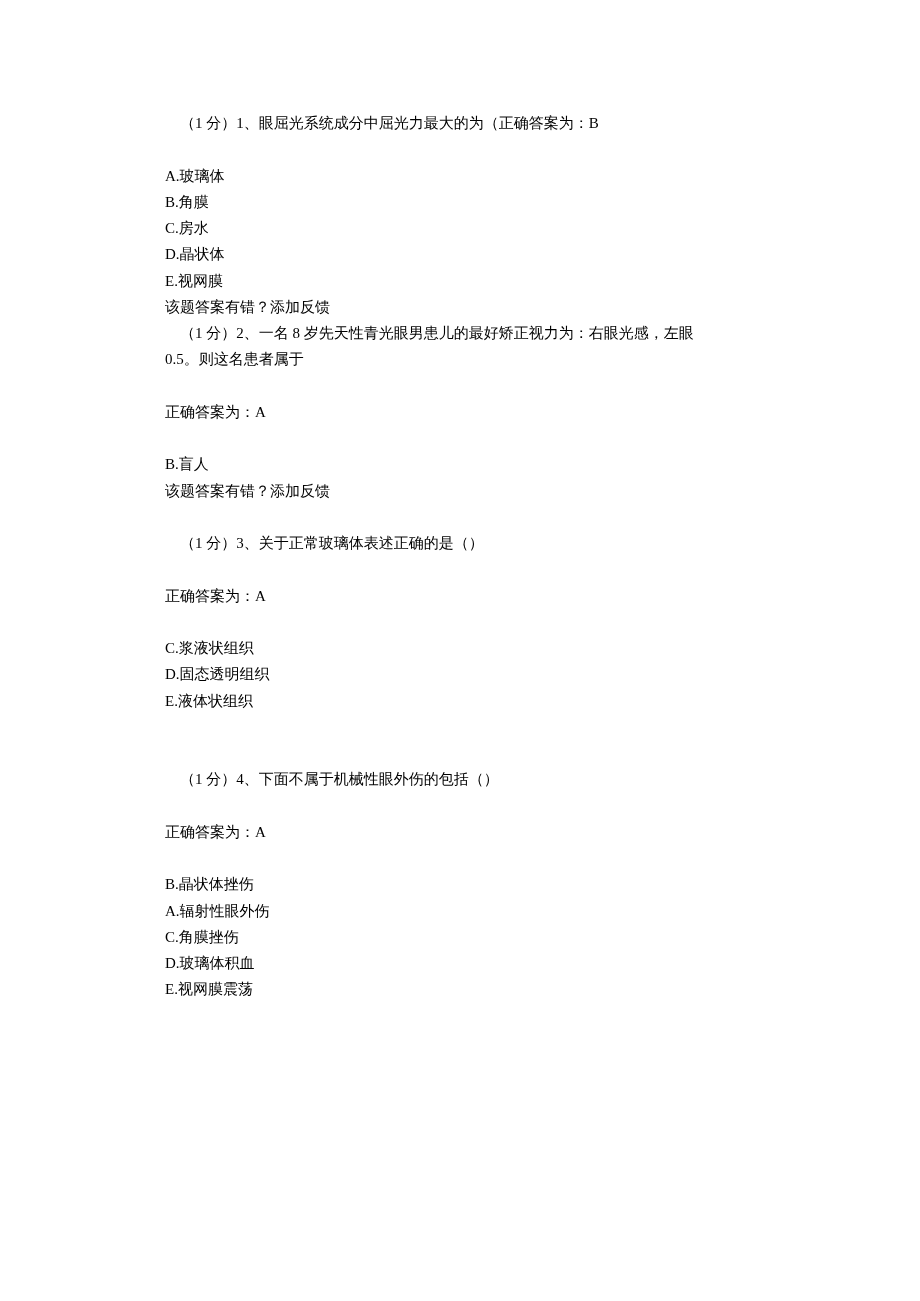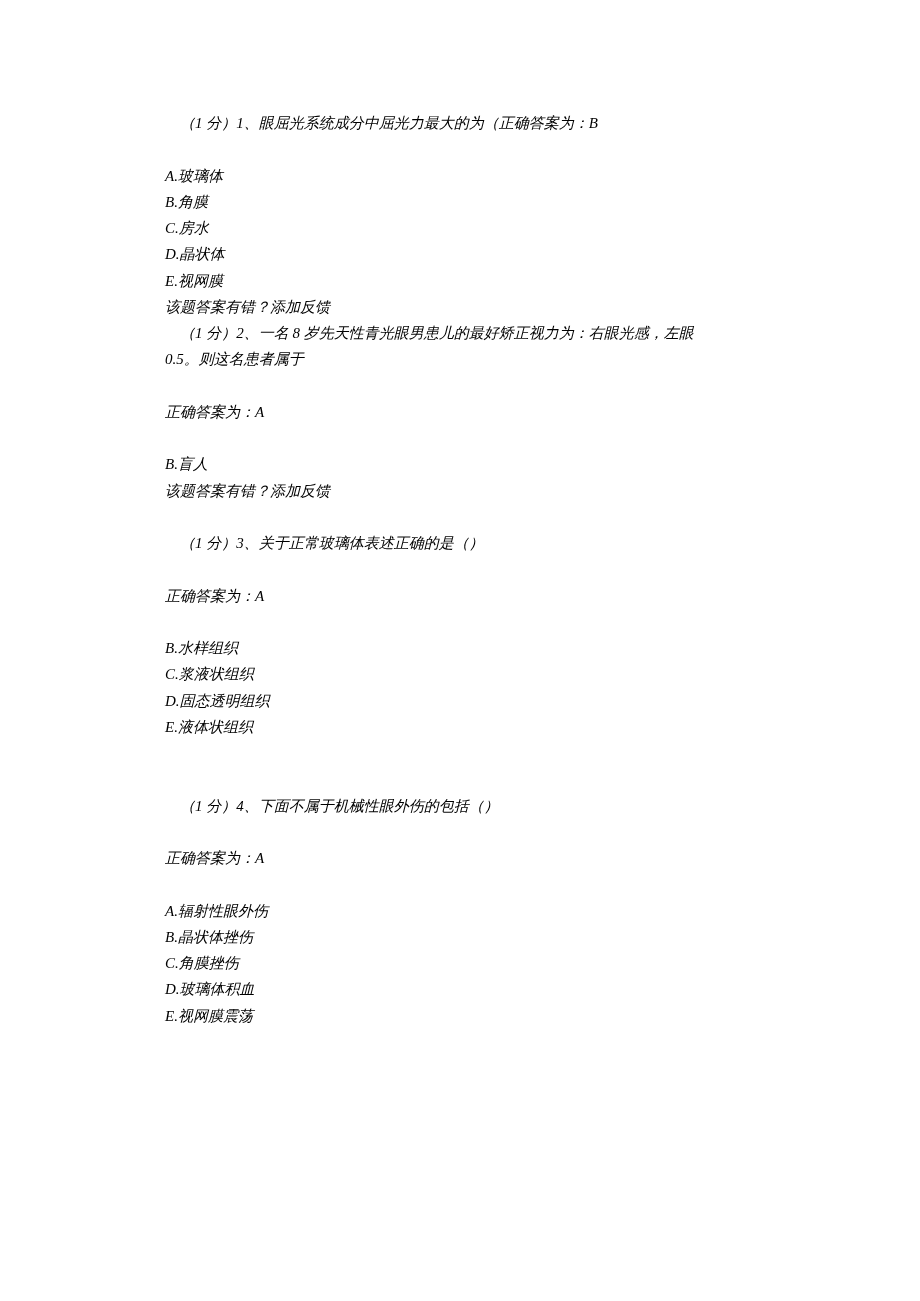--- a/index.html
+++ b/index.html
@@ -12,21 +12,20 @@
       padding: 110px 165px 0 165px;
       width: 920px;
       box-sizing: border-box;
     }
     p {
       margin: 0;
       white-space: pre-wrap;
     }
     .block {
       margin: 0;
-      font-style: italic;
     }
     .indent {
       text-indent: 1em;
     }
   </style>
 </head>
 <body>
 
 <div class="block">
   <p class="indent">（1 分）1、眼屈光系统成分中屈光力最大的为（正确答案为：B</p>
@@ -49,32 +48,31 @@
   <p>该题答案有错？添加反馈</p>
 </div>
 
 <p>&nbsp;</p>
 
 <div class="block">
   <p class="indent">（1 分）3、关于正常玻璃体表述正确的是（）</p>
   <p>&nbsp;</p>
   <p>正确答案为：A</p>
   <p>&nbsp;</p>
-  <p>B.水样组织</p>
   <p>C.浆液状组织</p>
   <p>D.固态透明组织</p>
   <p>E.液体状组织</p>
 </div>
 
 <p>&nbsp;</p>
 <p>&nbsp;</p>
 
 <div class="block">
   <p class="indent">（1 分）4、下面不属于机械性眼外伤的包括（）</p>
   <p>&nbsp;</p>
   <p>正确答案为：A</p>
   <p>&nbsp;</p>
+  <p>B.晶状体挫伤</p>
   <p>A.辐射性眼外伤</p>
-  <p>B.晶状体挫伤</p>
   <p>C.角膜挫伤</p>
   <p>D.玻璃体积血</p>
   <p>E.视网膜震荡</p>
 </div>
 
 </body></html>

